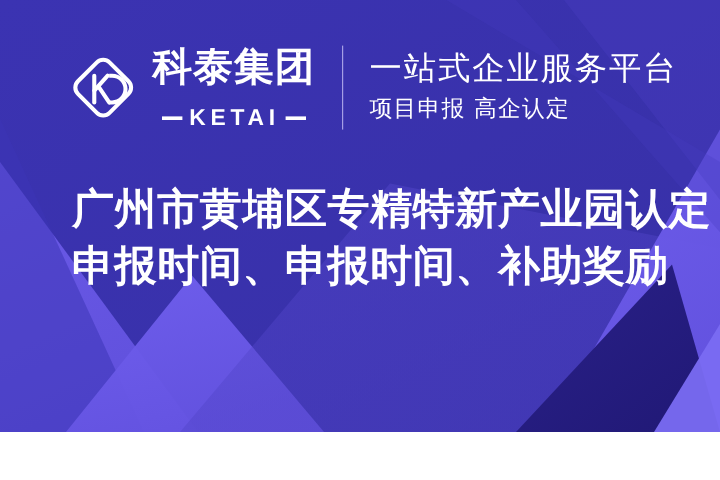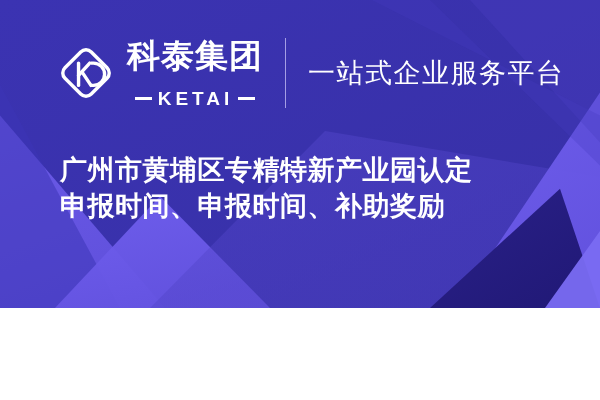--- a/index.html
+++ b/index.html
@@ -7,21 +7,21 @@
     padding: 0;
     background: #ffffff;
   }
   body {
     font-family: "Liberation Sans", "DejaVu Sans", sans-serif;
   }
 
   .banner {
     position: relative;
     width: 600px;
-    height: 308px;
+    height: 360px;
     overflow: hidden;
     background: #14532d;
   }
 
   
   .bg-layer {
     position: absolute;
     inset: 0;
     width: 100%;
     height: 100%;
@@ -133,21 +133,21 @@
   }
 
   
   .headline {
     position: absolute;
     left: 60px;
     top: 152px;
     color: #ffffff;
   }
   .headline-line {
-    font-size: 27px;
+    font-size: 35px;
     font-weight: bold;
     letter-spacing: 0.5px;
     line-height: 1.33;
     white-space: nowrap;
     font-family: "DejaVu Sans", "Liberation Sans", sans-serif;
   }
 </style>
 </head>
 <body>
 
@@ -217,20 +217,21 @@
             <span class="logo-en">KETAI</span>
             <span class="logo-dash"></span>
           </div>
         </div>
       </div>
 
       <div class="divider"></div>
 
       <div class="tagline">
         <div class="tagline-main">一站式企业服务平台</div>
+        <div class="tagline-sub">项目申报 高企认定</div>
       </div>
     </div>
 
     <div class="headline">
       <div class="headline-line">广州市黄埔区专精特新产业园认定</div>
       <div class="headline-line">申报时间、申报时间、补助奖励</div>
     </div>
 
   </div>
 </div>

